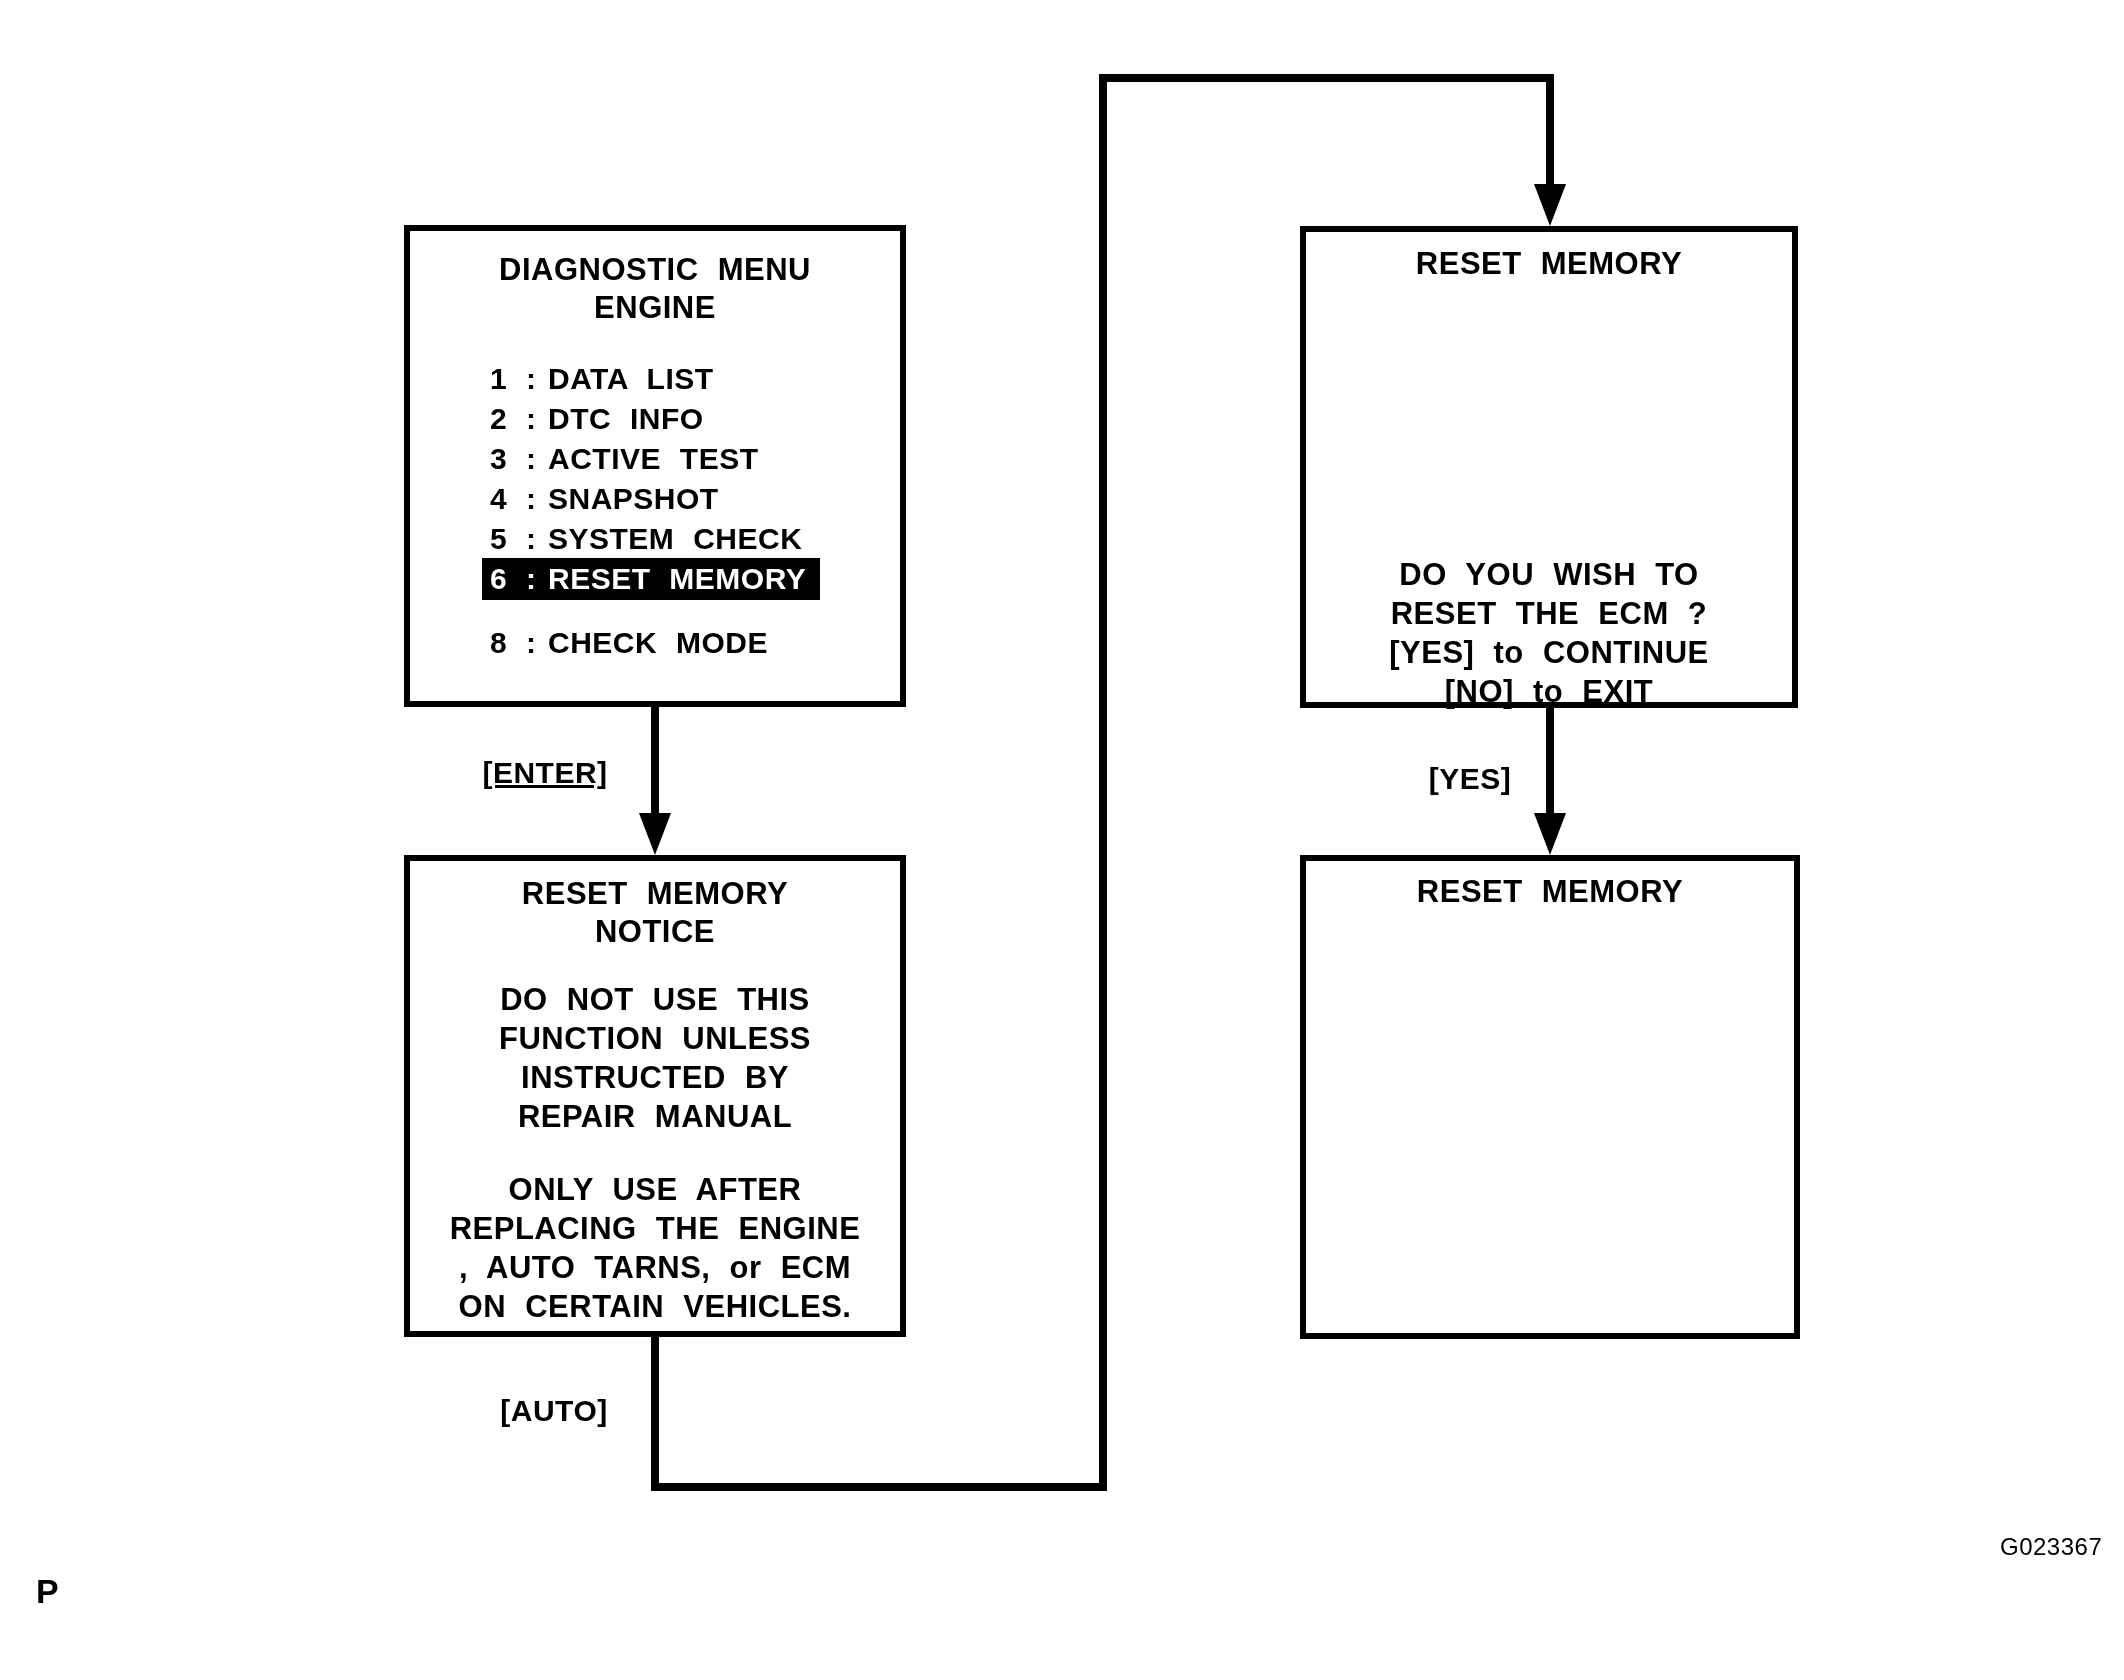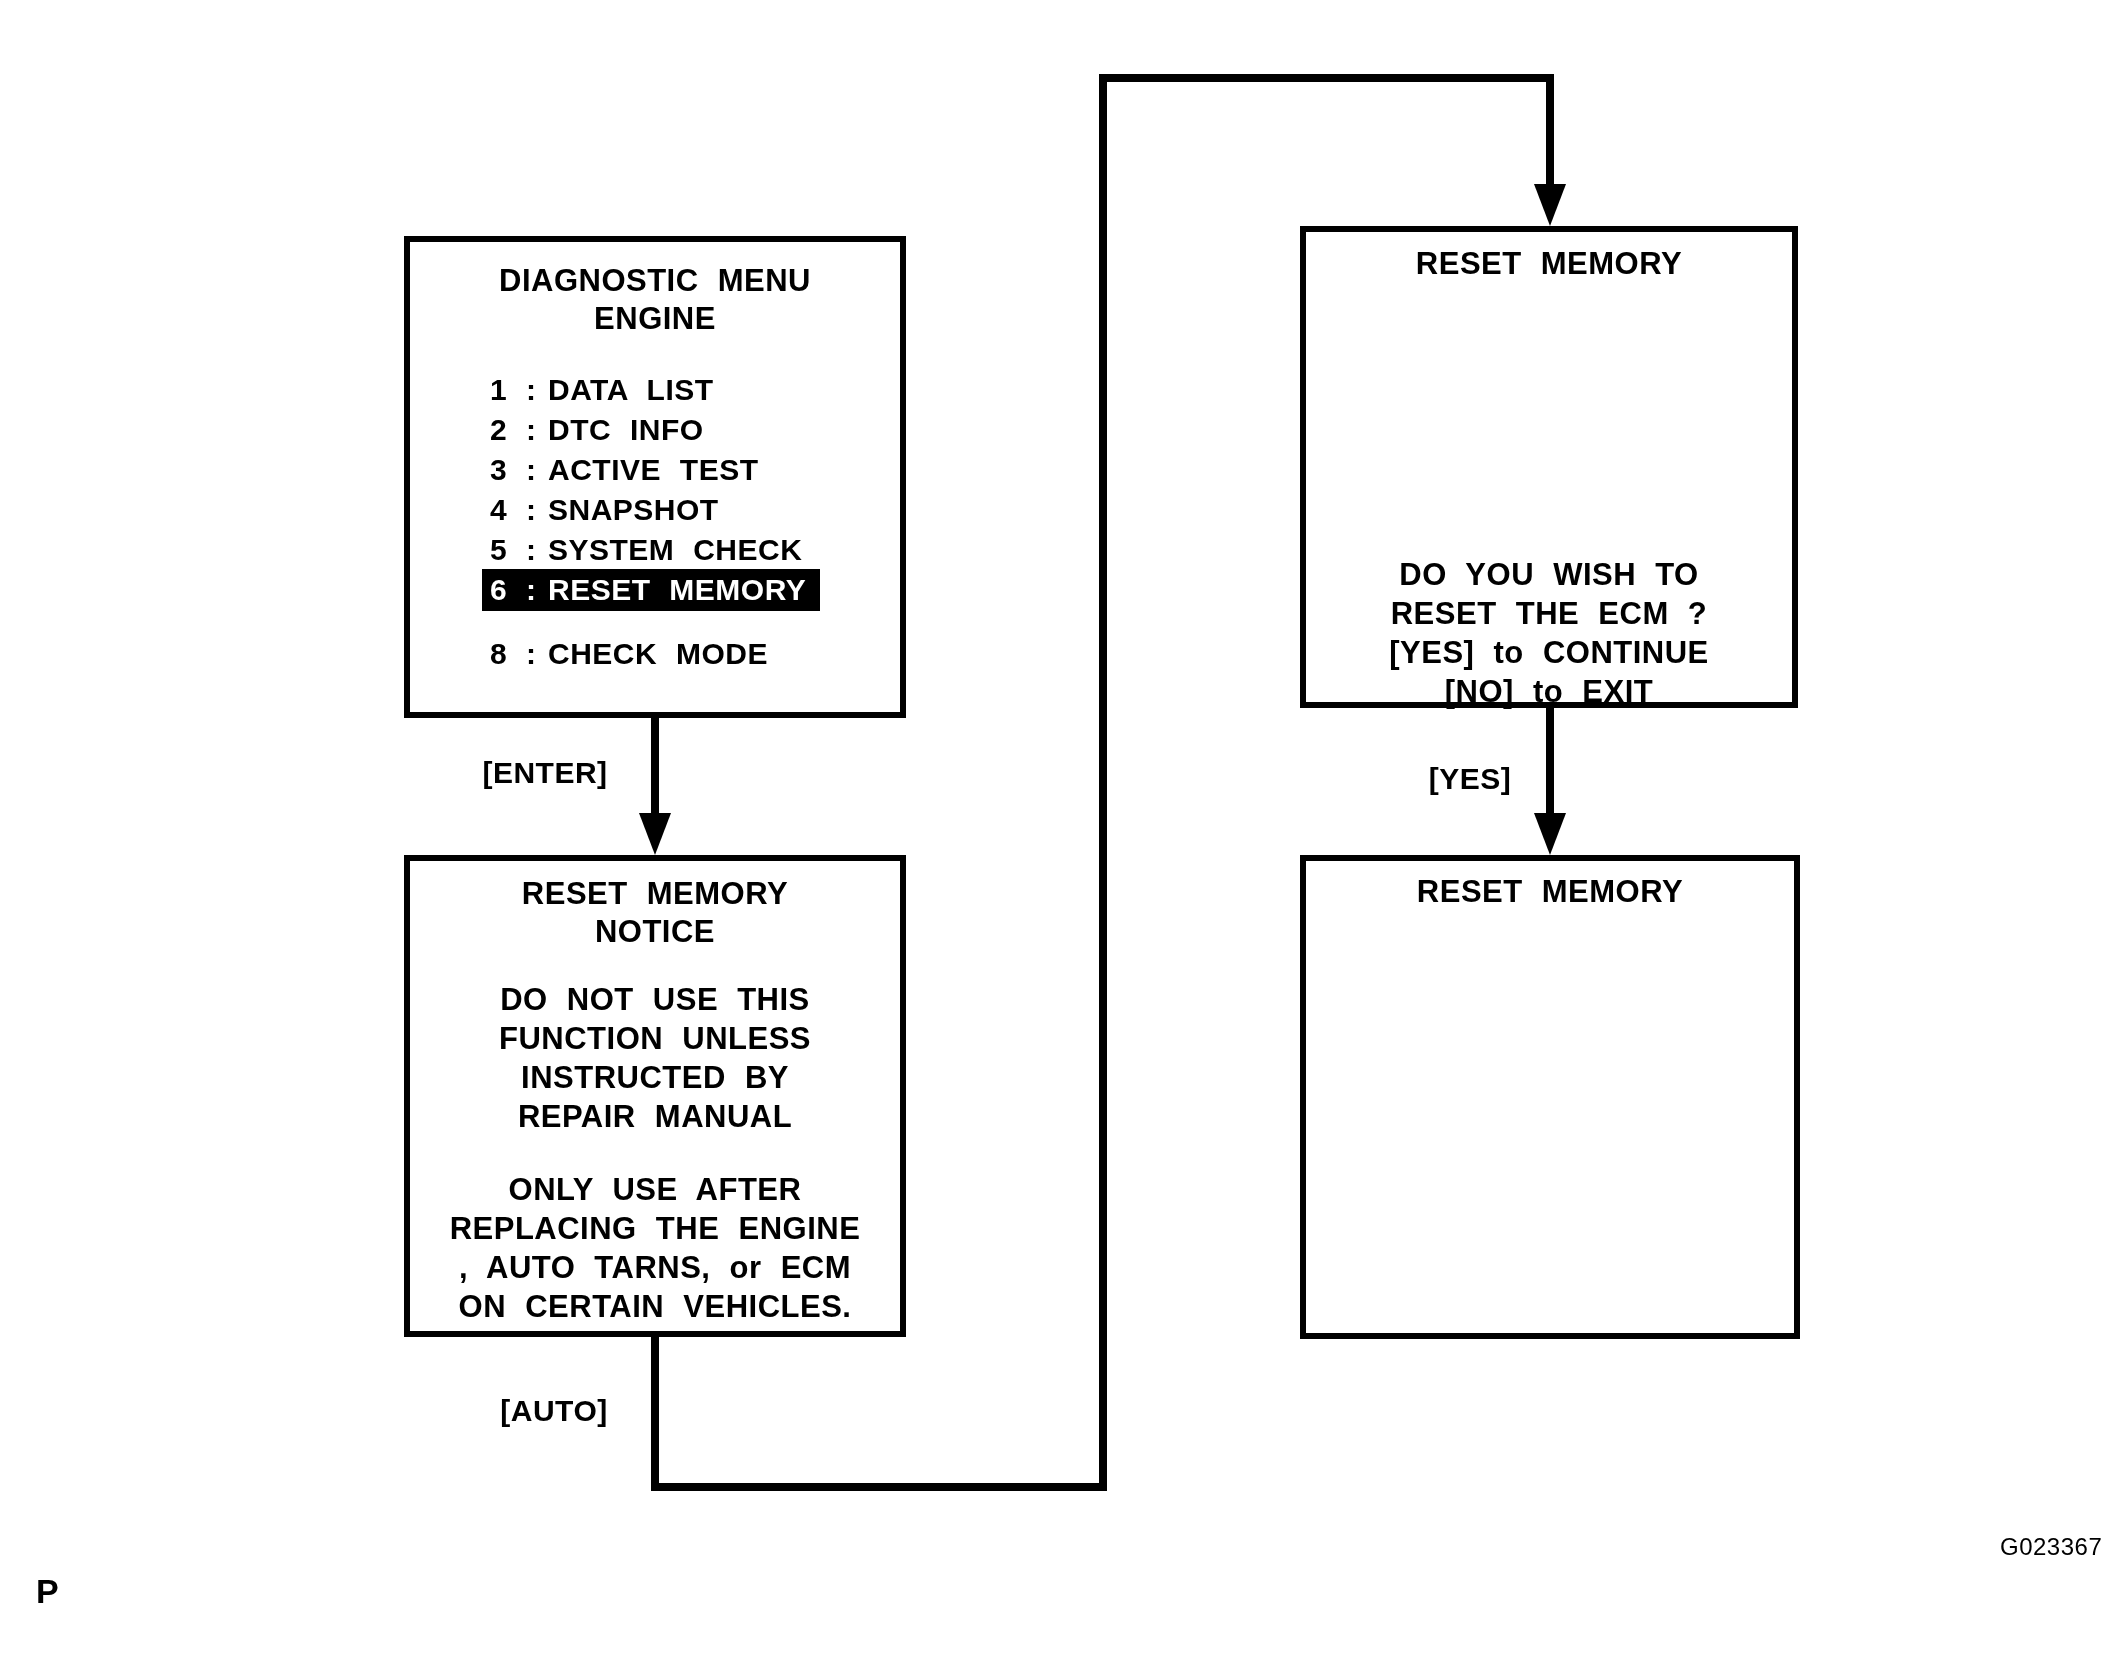--- a/index.html
+++ b/index.html
@@ -21,21 +21,21 @@
     position: absolute;
     left: 0;
     top: 0;
   }
   .screen {
     position: absolute;
     border: 6px solid #000000;
     box-sizing: border-box;
     background: #ffffff;
   }
-  #box-menu     { left: 404px;  top: 236px; width: 502px; height: 482px; }
+  #box-menu     { left: 404px;  top: 225px; width: 502px; height: 482px; }
   #box-confirm  { left: 1300px; top: 226px; width: 498px; height: 482px; }
   #box-notice   { left: 404px;  top: 855px; width: 502px; height: 482px; }
   #box-complete { left: 1300px; top: 855px; width: 500px; height: 484px; }
 
   .block {
     position: absolute;
     left: 0;
     right: 0;
     text-align: center;
     white-space: pre-line;
@@ -67,21 +67,21 @@
     margin-left: -8px;
   }
 
   .conn-label {
     position: absolute;
     width: 230px;
     text-align: center;
     font-size: 30px;
     letter-spacing: 0.5px;
   }
-  #enter-label { left: 430px;  top: 756px;  }
+  #enter-label { left: 430px;  top: 756px; text-decoration: underline;  }
   #yes-label   { left: 1355px; top: 762px;  }
   #auto-label  { left: 439px;  top: 1394px; }
 
   #page-letter {
     position: absolute;
     left: 36px;
     top: 1572px;
     font-size: 34px;
     font-weight: bold;
   }

